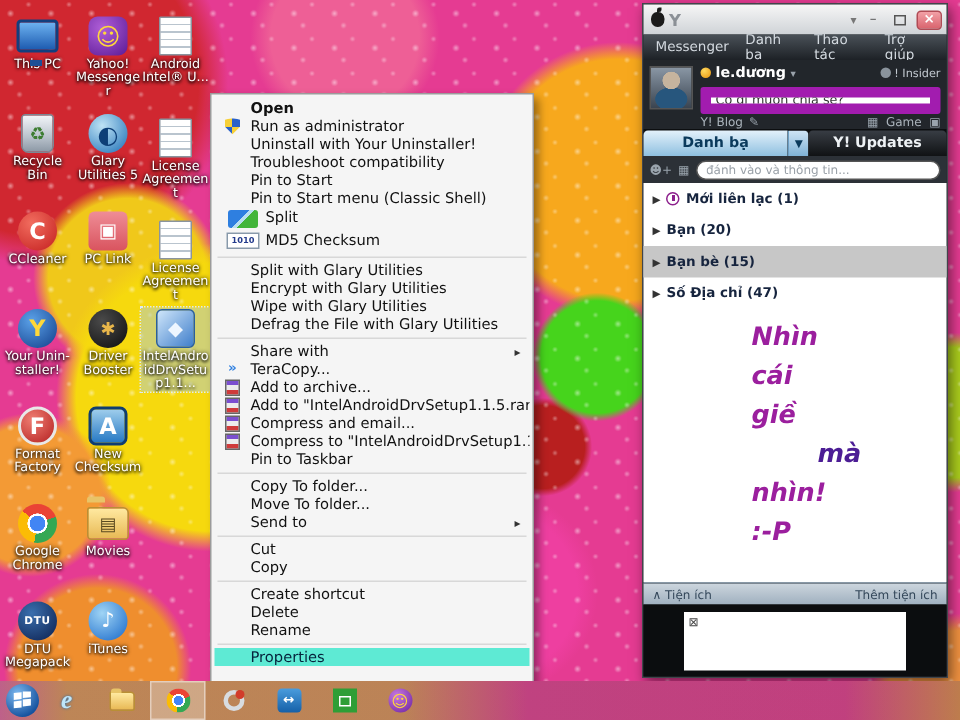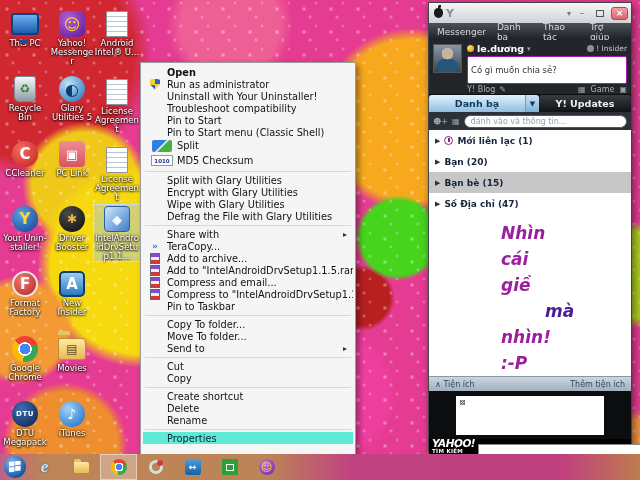--- a/index.html
+++ b/index.html
@@ -91,21 +91,21 @@
      radial-gradient(circle at 50% 30%,#c6b49e 0 24%,rgba(0,0,0,0) 25%),
      radial-gradient(circle at 50% 85%,#3c4document 0,#39404a 0 45%,rgba(0,0,0,0) 46%),
      linear-gradient(#7c8purple898,#39414c);}
   .ym-avatar{background:radial-gradient(circle 6px at 50% 32%,#c6b49e 95%,rgba(0,0,0,0)),radial-gradient(ellipse 11px 8px at 50% 78%,#27567d 95%,rgba(0,0,0,0)),linear-gradient(#8a97a5,#3a4450);}
   .ym-name-row{display:flex;align-items:center;gap:3px;}
   .ym-dot{width:7px;height:7px;border-radius:50%;background:radial-gradient(circle at 35% 30%,#ffd95e,#e8940c);}
   .ym-name{color:#fff;font-weight:bold;font-size:9.5px;}
   .ym-name-caret{color:#9aa2ab;font-size:7px;}
   .ym-insider{margin-left:auto;display:flex;align-items:center;gap:2px;color:#c3cad1;font-size:7.5px;}
   .ym-insider-ico{width:7px;height:7px;border-radius:50%;background:#8a939c;}
-  .ym-status{margin-top:2px;width:100%;height:28px;border:1px solid #a21caf;border-radius:2px;background:#fff;font-size:8.5px;color:#333;padding:0 3px;}
+  .ym-status{margin-top:2px;width:100%;height:18px;border:7px solid #a21caf;border-radius:2px;background:#fff;font-size:8.5px;color:#333;padding:0 3px;}
   .ym-links{display:flex;align-items:center;gap:4px;font-size:8px;color:#aab3bb;margin-top:1px;}
   .ym-links .right{margin-left:auto;display:flex;gap:5px;align-items:center;}
   .ym-mini-ico{font-size:8px;color:#9aa4ad;}
   .ym-tabs{flex:0 0 18px;display:flex;background:#0c0e10;align-items:flex-end;}
   .ym-tab-active{flex:0 0 96px;height:17px;background:linear-gradient(#e3f1fb,#8fc0e0);border-radius:3px 0 0 0;color:#0b3a5c;font-weight:bold;font-size:9.5px;display:flex;align-items:center;justify-content:center;}
   .ym-tab-caret{flex:0 0 14px;height:17px;background:linear-gradient(#cfe4f4,#7fb2d6);border-left:1px solid #6d9fc4;border-radius:0 3px 0 0;color:#0b3a5c;font-size:7px;display:flex;align-items:center;justify-content:center;}
   .ym-tab-updates{flex:1;height:17px;background:linear-gradient(#383d44,#101214);border-radius:3px 3px 0 0;color:#eef2f5;font-weight:bold;font-size:9.5px;display:flex;align-items:center;justify-content:center;}
   .ym-toolbar{flex:0 0 18px;background:#2c3137;display:flex;align-items:center;gap:4px;padding:0 4px;}
   .ym-search{flex:1;height:13px;border-radius:7px;border:1px solid #555;background:#fff;font-size:8px;color:#333;padding:0 6px;}
   .ym-search::placeholder{color:#9aa1a8;}
@@ -241,21 +241,21 @@
       <div class="dicon" style="left: 2px; top: 270px;">
         <div class="dart">
           <div class="format-factory" style="display: flex; align-items: center; justify-content: center;">F</div>
         </div>
         <div class="dlabel">Format Factory</div>
       </div>
       <div class="dicon" style="left: 49px; top: 270px;">
         <div class="dart">
           <div class="new-audition" style="display: flex; align-items: center; justify-content: center;">A</div>
         </div>
-        <div class="dlabel">New Insider</div>
+        <div class="dlabel">New Checksum</div>
       </div>
       <div class="dicon" style="left: 2px; top: 335px;">
         <div class="dart">
           <div class="google-chrome" style="display: flex; align-items: center; justify-content: center;"></div>
         </div>
         <div class="dlabel">Google Chrome</div>
       </div>
       <div class="dicon" style="left: 49px; top: 335px;">
         <div class="dart">
           <div class="movies" style="display: flex; align-items: center; justify-content: center;">▤</div>
@@ -475,28 +475,20 @@
       </div>
     <div class="ym-widgets">
       <span>∧ <span>Tiện ích</span></span>
       <span class="right">Thêm tiện ích</span>
     </div>
     <div class="ym-ad">
       <div class="ym-ad-box">
         <span class="ym-broken-img">⊠</span>
       </div>
     </div>
-    <div class="ym-footer">
-      <div class="ym-logo">
-        <span class="y1">YAHOO!</span>
-        <span class="y2">TÌM KIẾM WEB</span>
-      </div>
-      <input class="ym-fsearch" style="">
-
-    </div>
   </div>
 
   <div id="taskbar">
     <div class="tb-start">
       <svg width="12" height="12" viewBox="0 0 12 12">
         <g fill="#fff">
             <rect x="0" y="1" width="5.4" height="4.6" transform="skewY(-6)"></rect>
             <rect x="6.2" y="0.4" width="5.4" height="4.6" transform="skewY(-6)"></rect>
             <rect x="0" y="6.6" width="5.4" height="4.6" transform="skewY(-6)"></rect>
             <rect x="6.2" y="6" width="5.4" height="4.6" transform="skewY(-6)"></rect>

